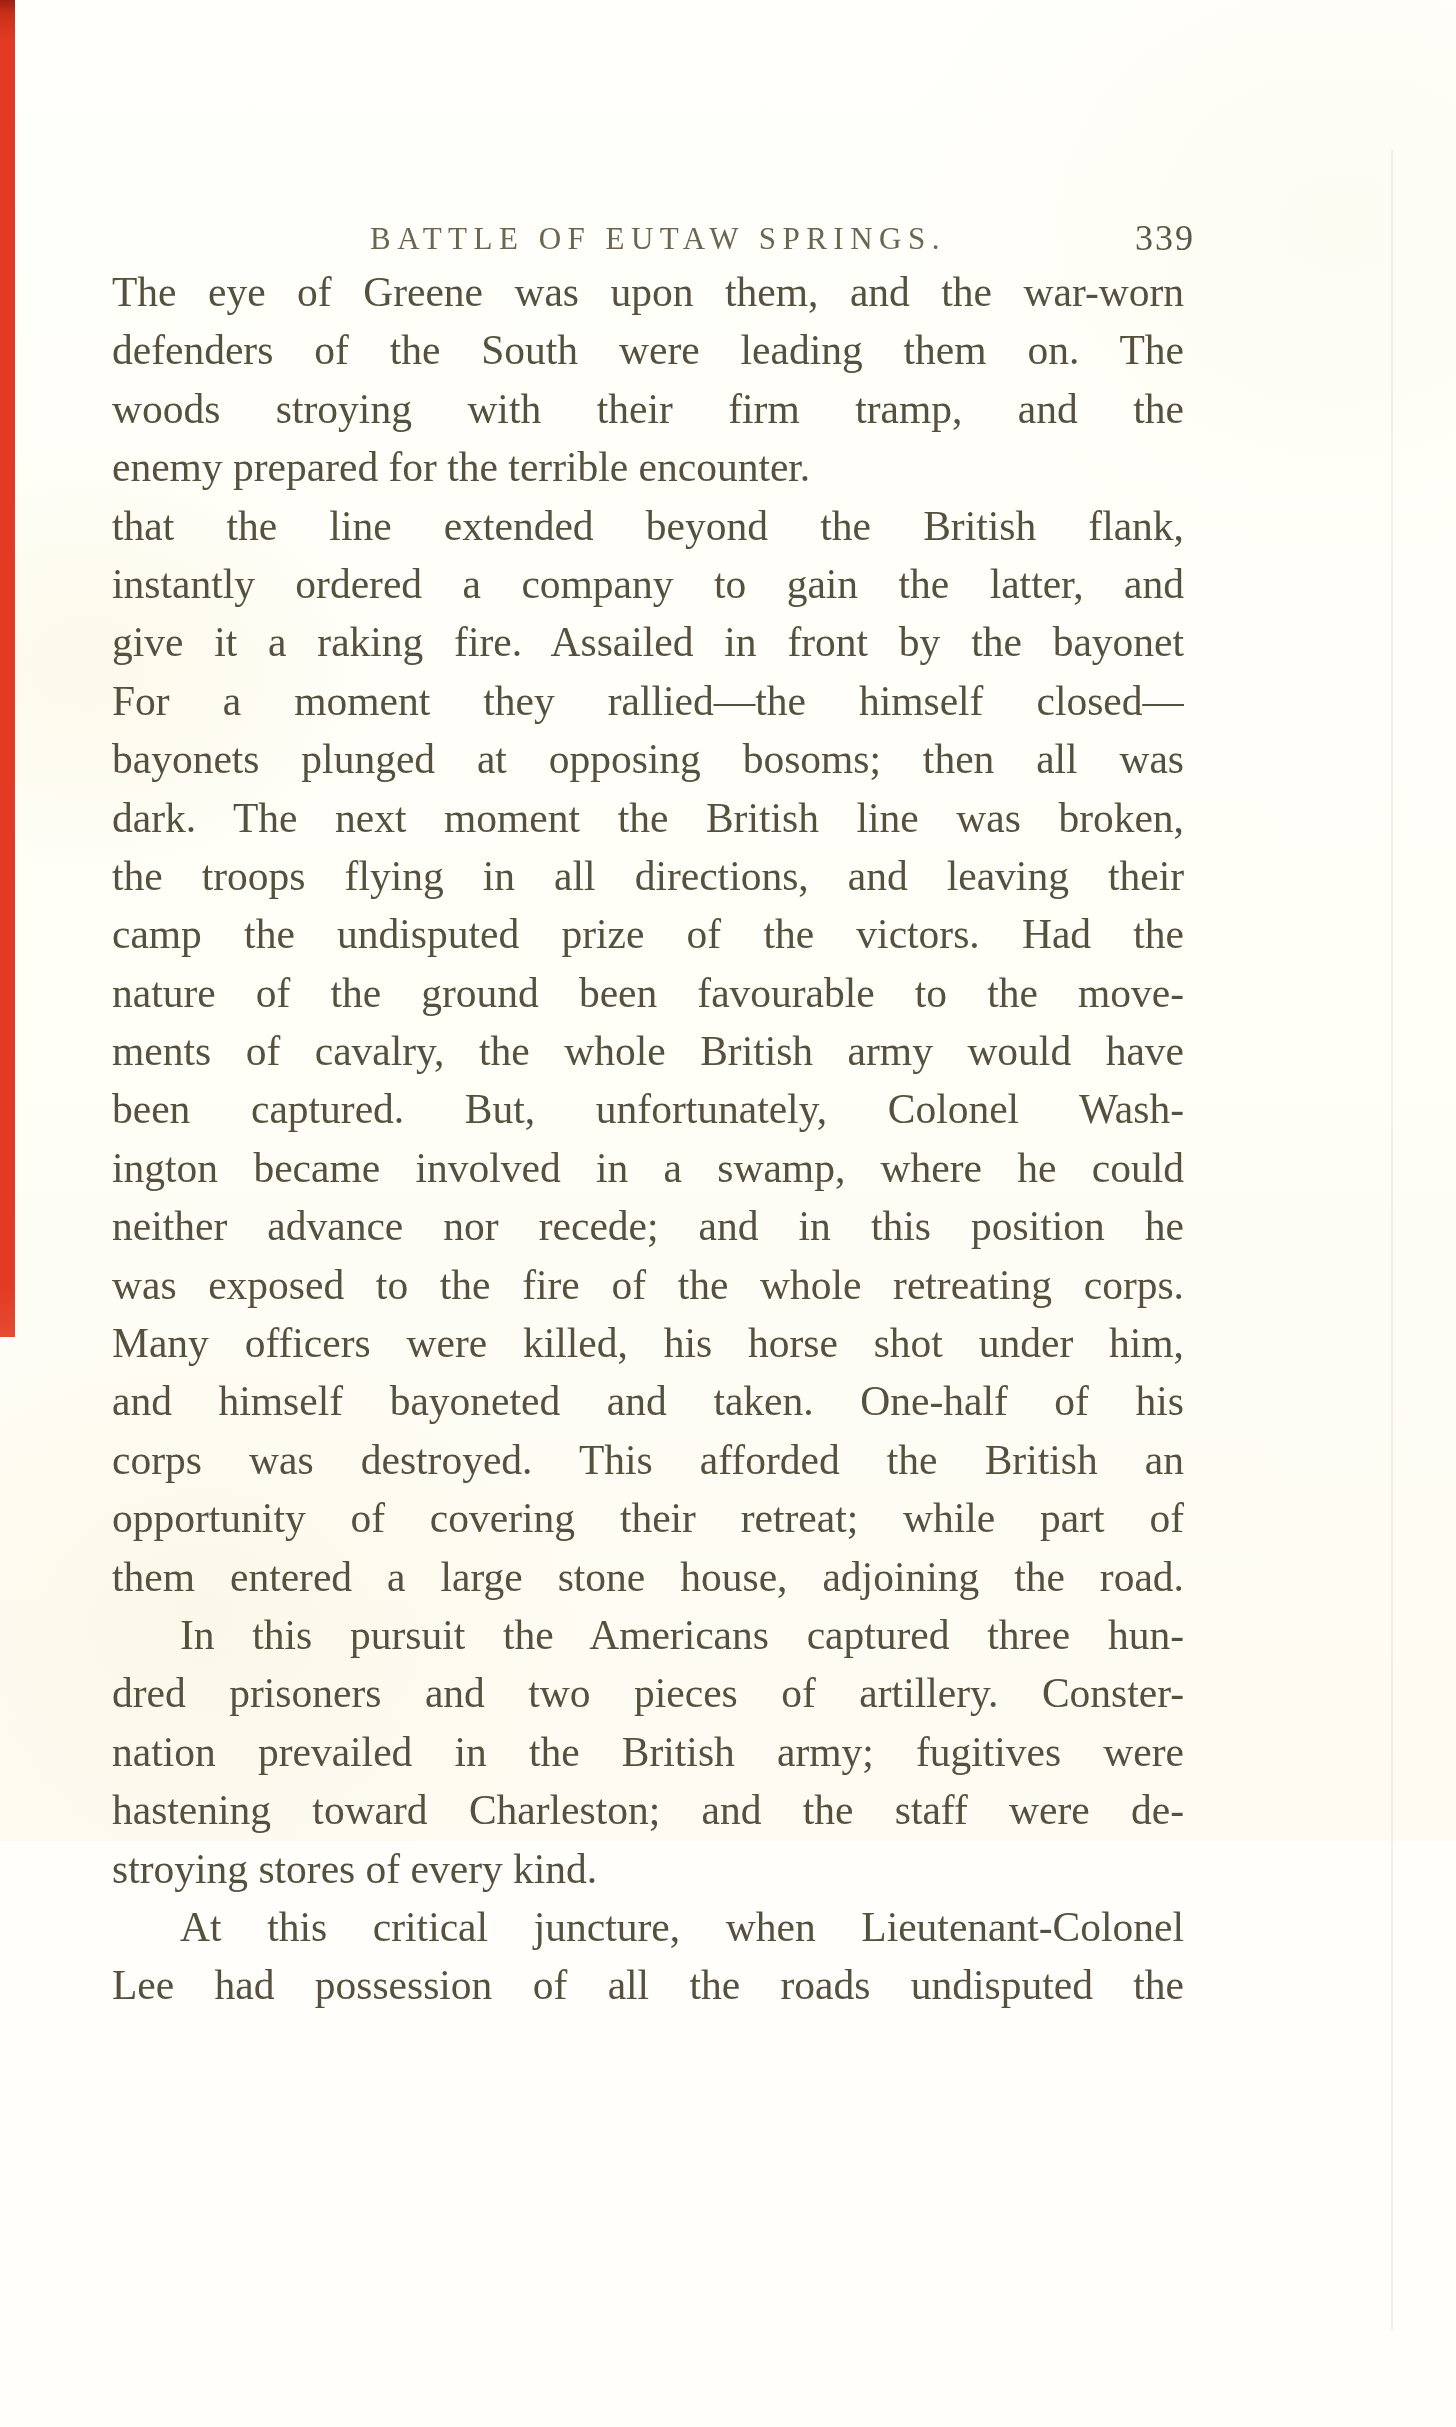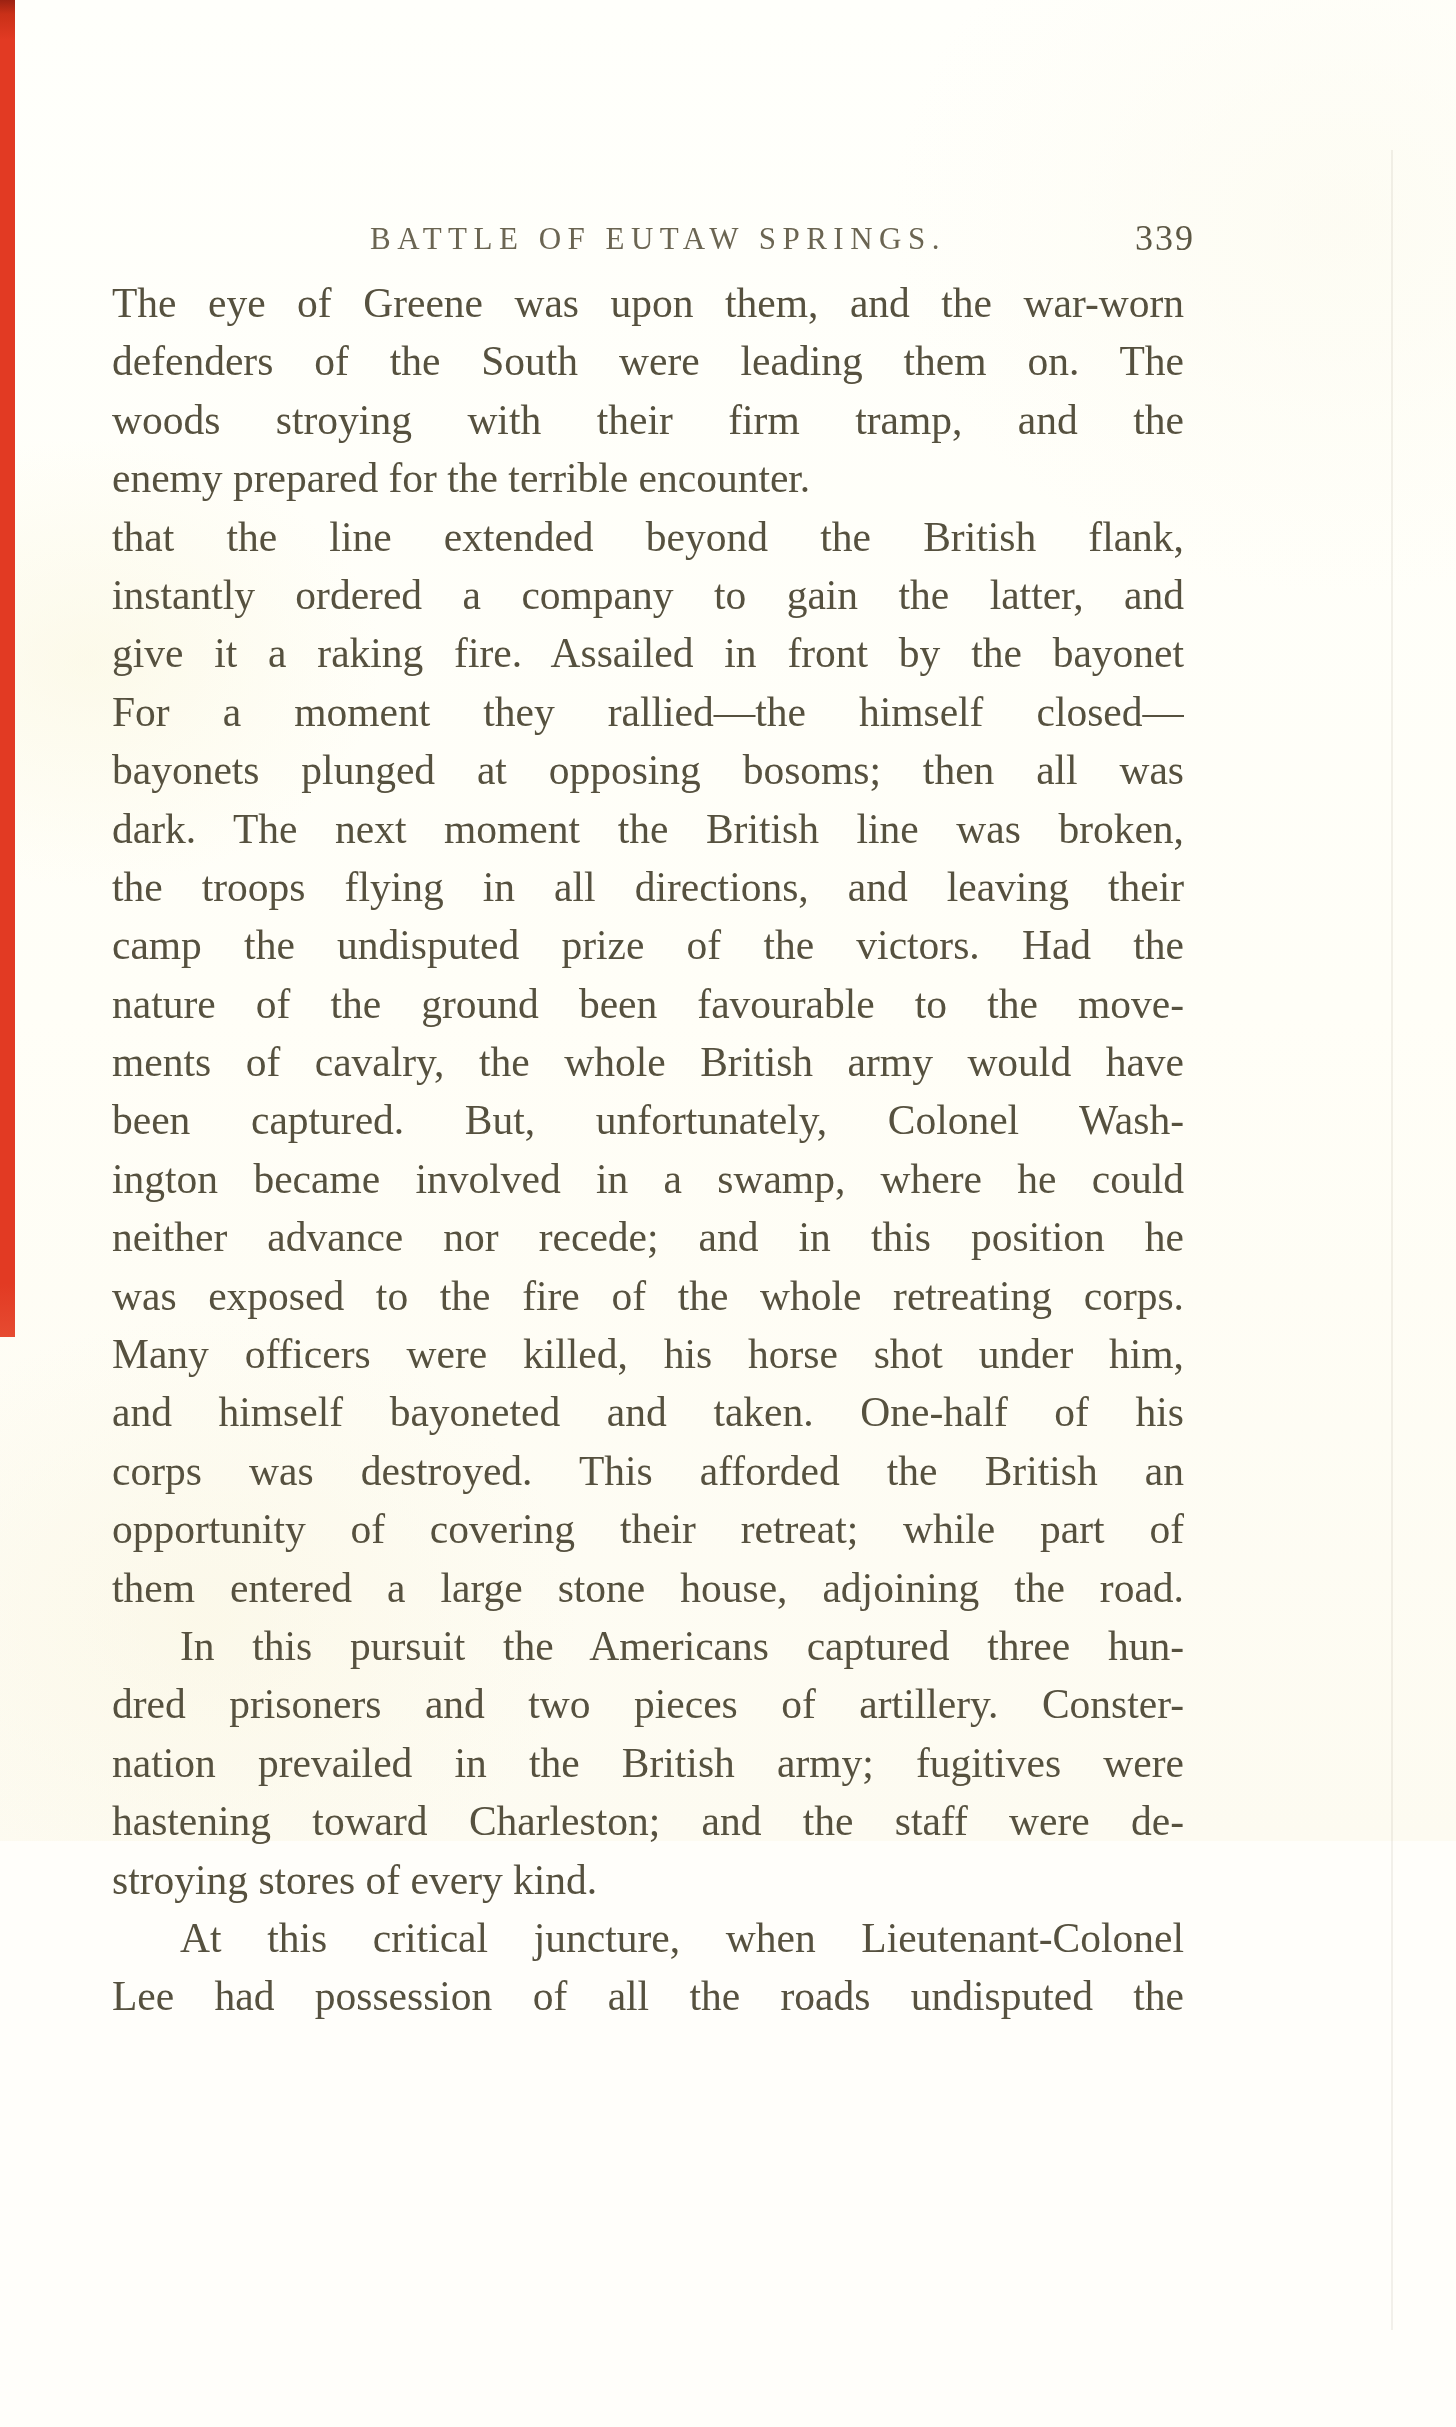--- a/index.html
+++ b/index.html
@@ -61,21 +61,21 @@
     top: -1px;
     font-size: 36px;
     letter-spacing: 2px;
     line-height: 42px;
     color: #5c5744;
     text-align: center;
   }
   .text-block {
     position: absolute;
     left: 112px;
-    top: 274px;
+    top: 263px;
     width: 1072px;
   }
   .line {
     height: 58.4px;
     line-height: 58.4px;
     overflow: hidden;
     font-size: 41.5px;
     color: #56513f;
     white-space: normal;
   }

